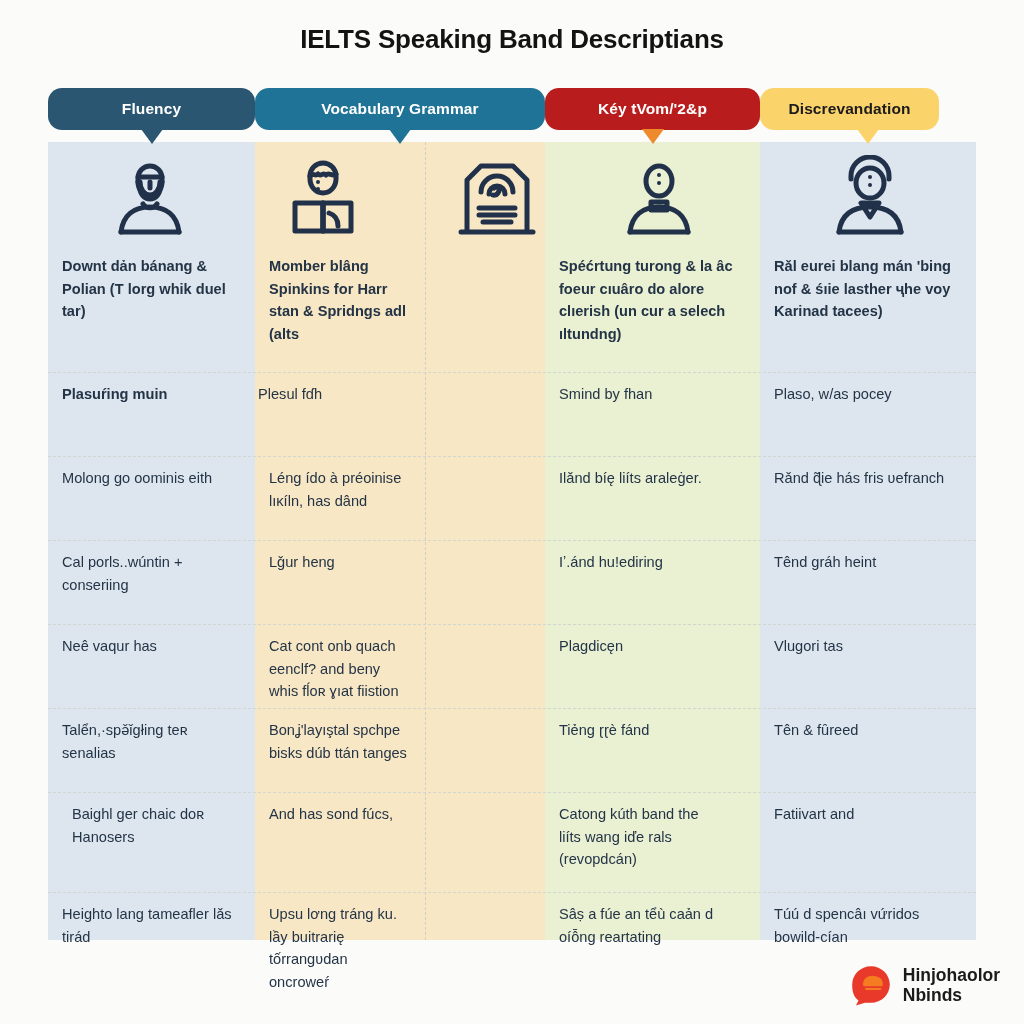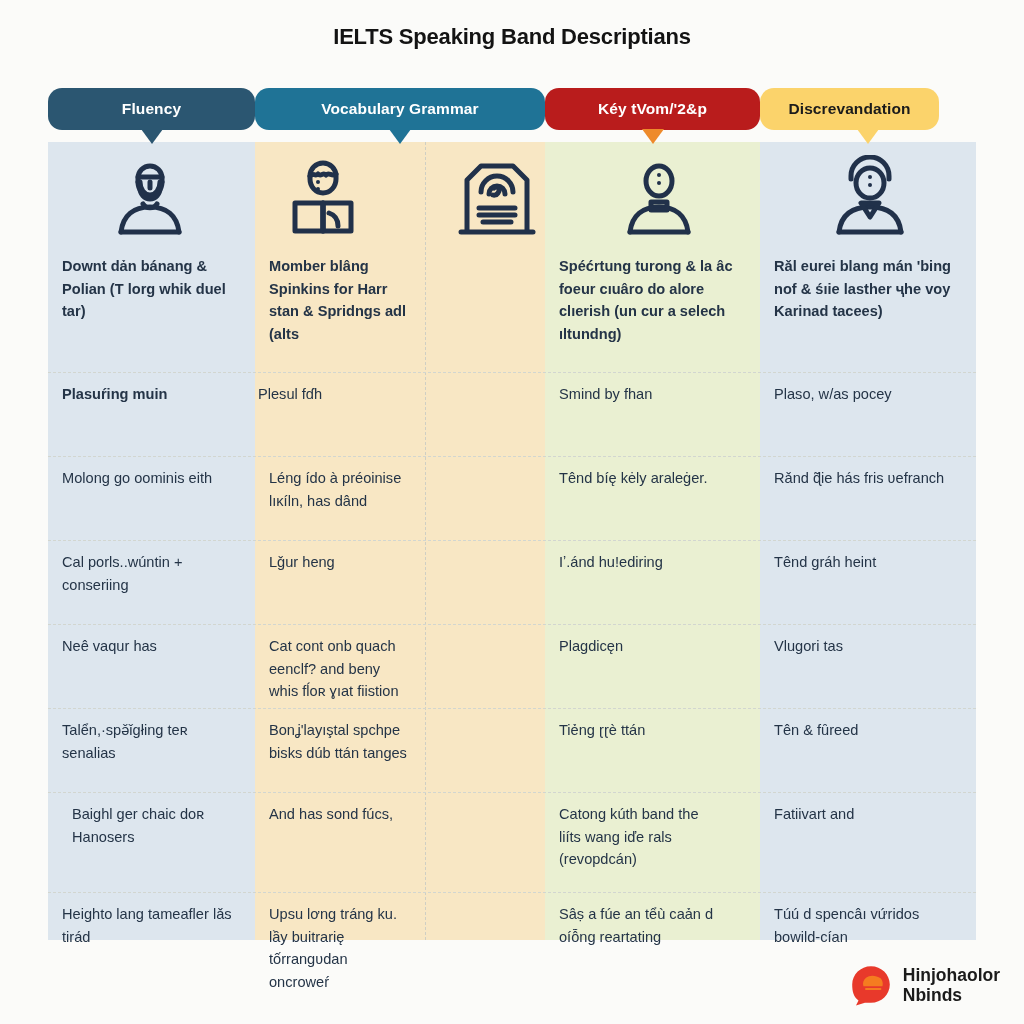--- a/index.html
+++ b/index.html
@@ -15,21 +15,21 @@
     background: #fbfbf9;
     position: relative;
   }
 
   
   #title {
     position: absolute;
     left: 0; top: 24px;
     width: 1024px;
     text-align: center;
-    font-size: 22px;
+    font-size: 26px;
     font-weight: bold;
     letter-spacing: -0.2px;
     color: #131313;
   }
 
   
   #header-row {
     position: absolute;
     left: 48px; top: 88px;
     width: 928px; height: 42px;
@@ -205,42 +205,42 @@
     <div class="row" style="height: 84px;">
       <div class="cell bold" style="left: 0px; width: 207px;">Plasuŕing muin</div>
       <div class="cell" style="left: 196px; width: 170px;">Plesul fɗh</div>
       <div class="cell" style="left: 497px; width: 215px;">Smind by fhan</div>
       <div class="cell" style="left: 712px; width: 216px;">Plaso, w/as pocey</div>
       <div class="row-sep"></div>
     </div>
     <div class="row" style="height: 84px;">
       <div class="cell" style="left: 0px; width: 207px;">Molong go oominis eith</div>
       <div class="cell" style="left: 207px; width: 170px;">Léng ídο à préoinise lıĸíln, has dând</div>
-      <div class="cell" style="left: 497px; width: 215px;">Tênd bíę kėly araleġer.</div>
+      <div class="cell" style="left: 497px; width: 215px;">Ilǎnd bíę liíts araleġer.</div>
       <div class="cell" style="left: 712px; width: 216px;">Rǎnd ɖ̃ie hás fris ʋefranch</div>
       <div class="row-sep"></div>
     </div>
     <div class="row" style="height: 84px;">
       <div class="cell" style="left: 0px; width: 207px;">Cal porls..wúntin + conseriing</div>
       <div class="cell" style="left: 207px; width: 170px;">Lǧur heng</div>
       <div class="cell" style="left: 497px; width: 215px;">Iʼ.ánd hu!ediring</div>
       <div class="cell" style="left: 712px; width: 216px;">Tênd gráh heint</div>
       <div class="row-sep"></div>
     </div>
     <div class="row" style="height: 84px;">
       <div class="cell" style="left: 0px; width: 207px;">Neê vaqur has</div>
       <div class="cell" style="left: 207px; width: 170px;">Cat cont onb quach eenclf? and beny whis fĺoʀ ɣıat fiistion</div>
       <div class="cell" style="left: 497px; width: 215px;">Plagdicęn</div>
       <div class="cell" style="left: 712px; width: 216px;">Vlugori tas</div>
       <div class="row-sep"></div>
     </div>
     <div class="row" style="height: 84px;">
       <div class="cell" style="left: 0px; width: 207px;">Talển,·spǝ̌ǐgłing teʀ senalias</div>
       <div class="cell" style="left: 207px; width: 170px;">Bonʝ'layıştal spchpe bisks dúb ttán tanges</div>
-      <div class="cell" style="left: 497px; width: 215px;">Tiẻng ɽɽè ttán</div>
+      <div class="cell" style="left: 497px; width: 215px;">Tiẻng ɽɽè fánd</div>
       <div class="cell" style="left: 712px; width: 216px;">Tên &amp; fȗreed</div>
       <div class="row-sep"></div>
     </div>
     <div class="row" style="height: 100px;">
       <div class="cell" style="left: 0px; width: 184px; padding-left: 24px;">Baighl ger chaic doʀ Hanosers</div>
       <div class="cell" style="left: 207px; width: 170px;">And has sond fúcs,</div>
       <div class="cell" style="left: 497px; width: 183px;">Catong kúth band the liíts wang iďe rals (revopdcán)</div>
       <div class="cell" style="left: 712px; width: 216px;">Fatiivart and</div>
       <div class="row-sep"></div>
     </div>

